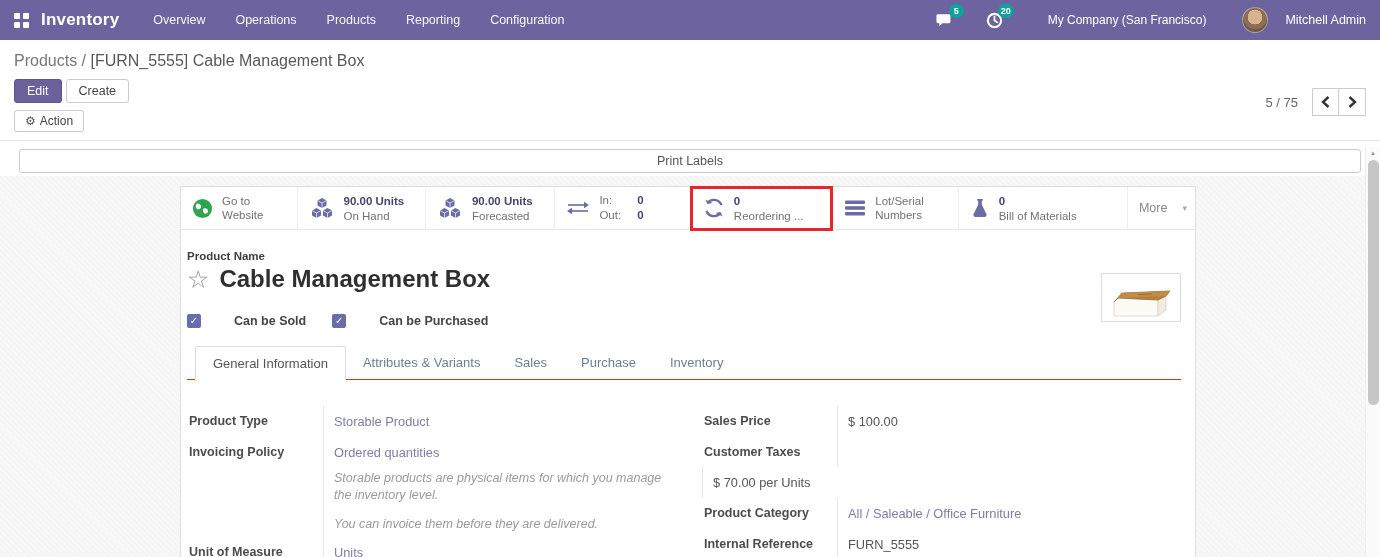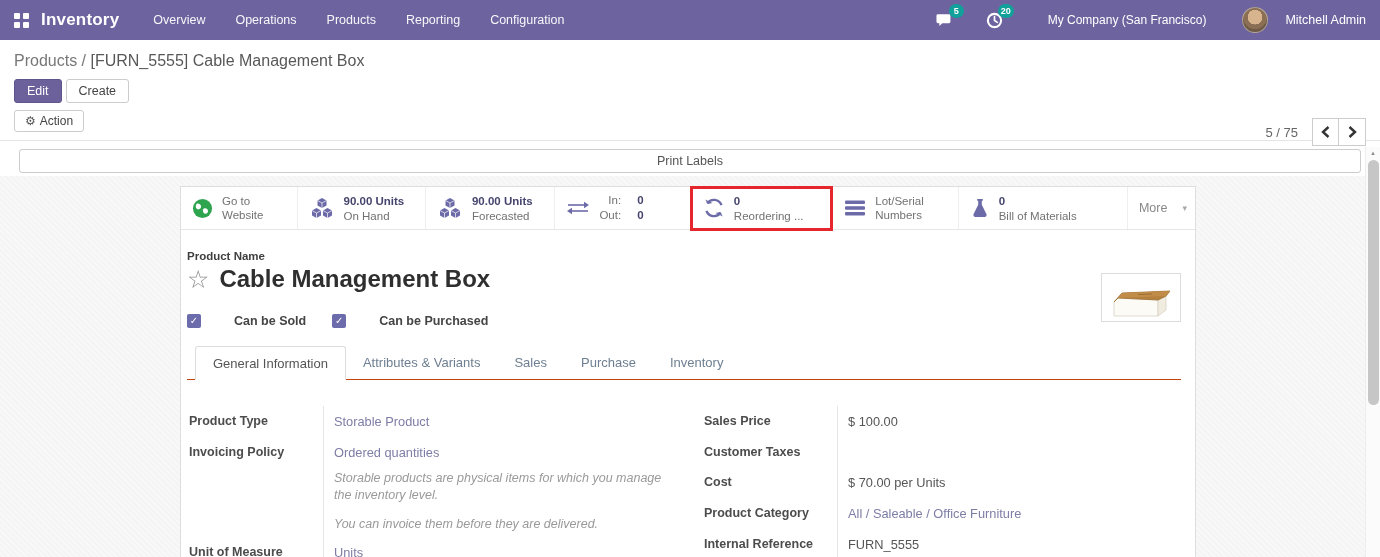--- a/index.html
+++ b/index.html
@@ -25,42 +25,42 @@
   .breadcrumb { font-size:16px; color:#777; }
   .breadcrumb .bc-link { cursor:pointer; }
   .breadcrumb .bc-current { color:#585858; }
   .cp-buttons { margin-top:9px; display:flex; }
   .btn { font-size:12.5px; border:1px solid #ccc; background:#fff; color:#444; padding:4px 12px; border-radius:3px; cursor:pointer; font-family:inherit; }
   .btn-primary { background:#6d619c; border-color:#60548c; color:#fff; }
   .cp-buttons .btn + .btn { margin-left:4px; }
   .action-row { margin-top:7px; }
   .btn-action { font-size:12px; padding:3px 10px; }
   .gear { font-size:12px; margin-right:4px; color:#555; }
-  .pager { position:absolute; right:14px; top:48px; display:flex; align-items:center; gap:14px;margin-top:30px; }
+  .pager { position:absolute; right:14px; top:48px; display:flex; align-items:center; gap:14px; }
   .pager-value { font-size:13px; color:#666; }
   .pager-btns { display:flex; }
   .pager-btn { width:27px; height:28px; border:1px solid #ccc; background:#fff; display:flex; align-items:center; justify-content:center; cursor:pointer; }
   .pager-btn + .pager-btn { border-left:none; }
 
   
   .view-buttons { background:#fff; padding:8px 19px; display:flex; gap:16px;flex-direction:column; }
   .btn-view { font-size:12.5px; padding:4px 10px; color:#555; }
 
   
   .content { position:absolute; top:176px; left:0; right:15px; bottom:0; background-color:#f8f8f8;
              background-image:repeating-linear-gradient(45deg, rgba(60,60,90,.018) 0 2px, transparent 2px 4px); overflow:hidden; }
   .sheet { position:absolute; left:180px; width:1016px; top:10px; height:600px; background:#fff; border:1px solid #dedede; }
 
   
   .stat-row { display:flex; height:43px; border-bottom:1px solid #e6e6e6; }
   .stat-btn { display:flex; align-items:center; gap:9px; padding:0 8px 0 11px; border-right:1px solid #eee; cursor:pointer; position:relative; }
   .stat-text { font-size:11.5px; color:#727272; line-height:1.25; }
   .stat-value { font-size:11.5px; font-weight:bold; color:#45456e; line-height:1.25; }
   .stat-icon { flex:0 0 auto; display:flex; align-items:center; justify-content:center; }
-  .w-website{width:117px;} .w-onhand{width:129px;} .w-forecast{width:130px;} .w-inout{width:137px;text-align:right;}
+  .w-website{width:117px;} .w-onhand{width:129px;} .w-forecast{width:130px;} .w-inout{width:137px;}
   .w-reorder{width:142px;} .w-lot{width:126px;} .w-bom{width:170px;} .w-more{flex:1; justify-content:center;}
   .inout-table { font-size:11.5px; color:#727272; line-height:1.3; border-collapse:collapse; }
   .inout-table td { padding:0; }
   .inout-table td.v { padding-left:16px; font-weight:bold; color:#45456e; }
   .more-label { font-size:12.5px; color:#888; }
   .caret { font-size:9px; color:#a9a9a9; margin-left:6px; }
   .highlight-box { position:absolute; top:-1px; left:-2px; right:-1px; bottom:-2px; border:3px solid #e5262c; pointer-events:none; }
 
   
   .sheet-body { padding:20px 14px 0 6px; position:relative; }
@@ -347,21 +347,20 @@
         <div class="form-col right">
           <div class="frow">
             <div class="flabel">Sales Price</div>
             <div class="fvalue">$ 100.00</div>
           </div>
           <div class="frow">
             <div class="flabel">Customer Taxes</div>
             <div class="fvalue"></div>
           </div>
           <div class="frow">
-            <div class="flabel">Cost</div>
             <div class="fvalue">$ 70.00 per Units</div>
           </div>
           <div class="frow">
             <div class="flabel">Product Category</div>
             <div class="fvalue link">All / Saleable / Office Furniture</div>
           </div>
           <div class="frow">
             <div class="flabel">Internal Reference</div>
             <div class="fvalue">FURN_5555</div>
           </div>

